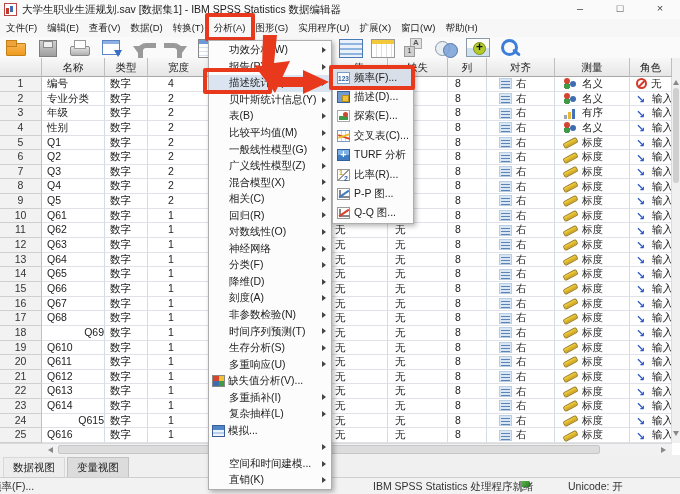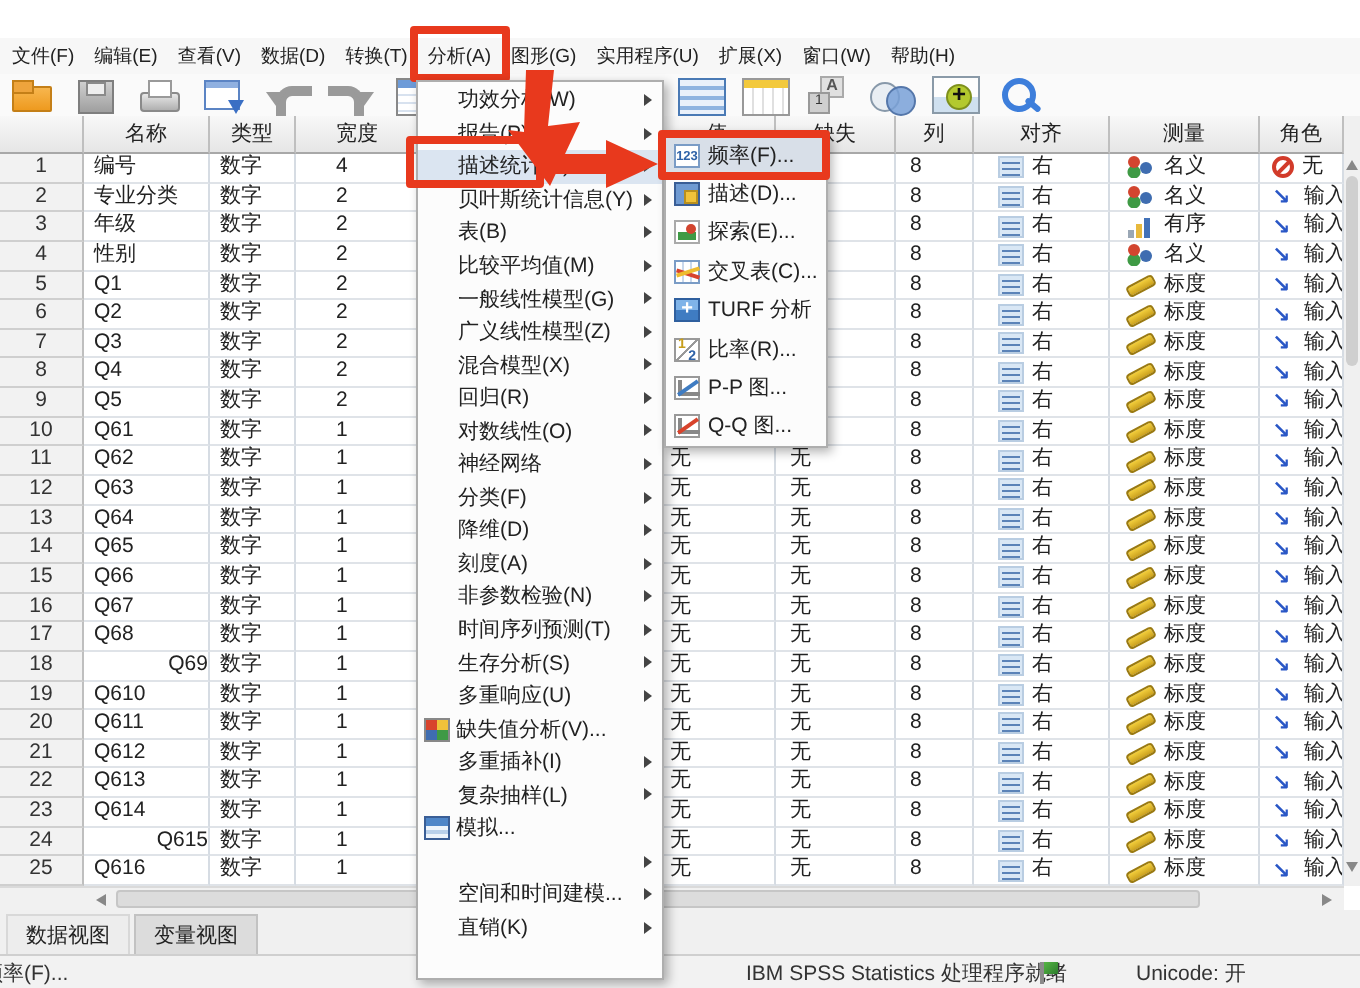--- a/index.html
+++ b/index.html
@@ -134,20 +134,29 @@
   .ann-box-menu2{left:-4px;top:-3px;width:86px;height:25px}
   .ann-arrow{position:absolute;z-index:41;pointer-events:none}
   #arrow-down{left:248px;top:35px}
   #arrow-right{left:271px;top:69px}
 </style>
 </head>
 <body>
 
 <div class="app">
 
+  <div class="titlebar">
+    <span class="app-icon"></span>
+    <span>大学生职业生涯规划.sav [数据集1] - IBM SPSS Statistics 数据编辑器</span>
+    <div class="win-controls">
+      <div class="win-btn">–</div>
+      <div class="win-btn">□</div>
+      <div class="win-btn">×</div>
+    </div>
+  </div>
 
   <div class="menubar" id="menubar">
       <div class="menu-item">文件(F)</div>
       <div class="menu-item">编辑(E)</div>
       <div class="menu-item">查看(V)</div>
       <div class="menu-item">数据(D)</div>
       <div class="menu-item">转换(T)</div>
       <div class="menu-item" id="mb-analyze">分析(A)<div class="ann-box ann-box-menubar"></div></div>
       <div class="menu-item">图形(G)</div>
       <div class="menu-item">实用程序(U)</div>
@@ -826,20 +835,25 @@
         <span class="m1-label">广义线性模型(Z)</span>
         <span class="m1-arrow"></span>
       </div>
       <div class="m1-item">
         <span class="m1-icon"></span>
         <span class="m1-label">混合模型(X)</span>
         <span class="m1-arrow"></span>
       </div>
       <div class="m1-item">
         <span class="m1-icon"></span>
+        <span class="m1-label">相关(C)</span>
+        <span class="m1-arrow"></span>
+      </div>
+      <div class="m1-item">
+        <span class="m1-icon"></span>
         <span class="m1-label">回归(R)</span>
         <span class="m1-arrow"></span>
       </div>
       <div class="m1-item">
         <span class="m1-icon"></span>
         <span class="m1-label">对数线性(O)</span>
         <span class="m1-arrow"></span>
       </div>
       <div class="m1-item">
         <span class="m1-icon"></span>

